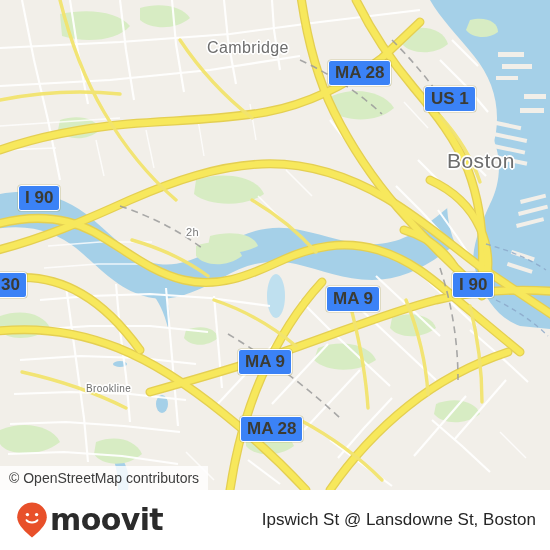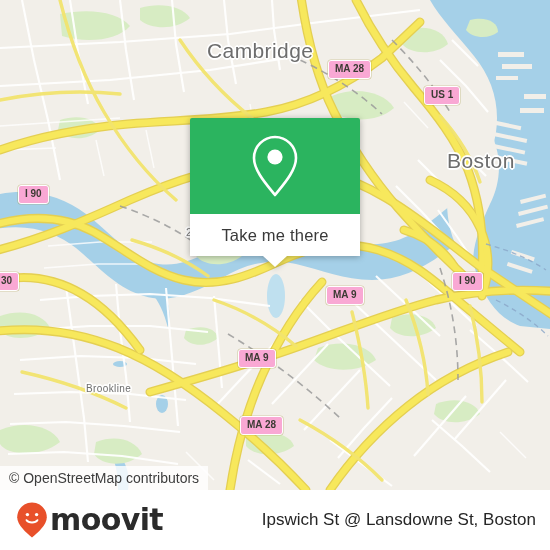--- a/index.html
+++ b/index.html
@@ -37,35 +37,35 @@
     font-weight: 400;
     letter-spacing: .4px;
     white-space: nowrap;
     text-shadow:
        1.6px 0 0 rgba(255,255,255,.92), -1.6px 0 0 rgba(255,255,255,.92),
        0 1.6px 0 rgba(255,255,255,.92), 0 -1.6px 0 rgba(255,255,255,.92),
        1.2px 1.2px 0 rgba(255,255,255,.92), -1.2px 1.2px 0 rgba(255,255,255,.92),
        1.2px -1.2px 0 rgba(255,255,255,.92), -1.2px -1.2px 0 rgba(255,255,255,.92);
     pointer-events: none;
   }
-  .place-cambridge { left: 168px; top: 39px;  font-size: 21px; padding-left: 39px; }
+  .place-cambridge { left: 168px; top: 39px;  font-size: 16px; padding-left: 39px; }
   .place-boston    { left: 447px; top: 149px; font-size: 21px; }
   .place-brookline { left: 86px;  top: 383px; font-size: 10px; }
   .place-clip      { left: 186px; top: 226px; font-size: 11px; color:#7a7a7a; }
 
   
   .shield {
     position: absolute;
-    background: #f9a8d4;
+    background: #3b82f6;
     border: 1.5px solid #ffffff;
     border-radius: 3px;
     color: #3b3b33;
     font-family: "Liberation Sans", sans-serif;
     font-weight: bold;
-    font-size: 10px;
+    font-size: 17px;
     line-height: 1;
     padding: 3px 6px 4px 6px;
     white-space: nowrap;
     box-shadow: 0 0 0 .6px rgba(150,140,40,.35);
     pointer-events: none;
   }
 
   
   #attribution {
     position: absolute;
@@ -386,32 +386,20 @@
     <div class="shield" style="left:-6px;  top:272px;">30</div>
     <div class="shield" style="left:326px; top:286px;">MA 9</div>
     <div class="shield" style="left:452px; top:272px;">I 90</div>
     <div class="shield" style="left:238px; top:349px;">MA 9</div>
     <div class="shield" style="left:240px; top:416px;">MA 28</div>
 
     <div id="attribution">
       <span>© OpenStreetMap contributors</span>
     </div>
 
-    <div id="popup">
-      <div id="popup-head">
-        <svg width="56" height="66" viewBox="0 0 56 66">
-          <path d="M28 4 C 16.4 4 7 13.4 7 25 C 7 38 20 52 28 62 C 36 52 49 38 49 25 C 49 13.4 39.6 4 28 4 Z" fill="none" stroke="#ffffff" stroke-width="2.6" stroke-linejoin="round" stroke-linecap="round"></path>
-          <circle cx="28" cy="24" r="7.6" fill="#ffffff"></circle>
-        </svg>
-      </div>
-      <div id="popup-foot">
-        <span>Take me there</span>
-      </div>
-      <div id="popup-tail"></div>
-    </div>
   </div>
 
   <div id="footer">
     <div id="brand">
       <svg width="32" height="38" viewBox="0 0 32 38">
         <path d="M16 1.5 C 7.8 1.5 1.2 8.1 1.2 16.3 C 1.2 24 10 31.5 16 36.5
                  C 22 31.5 30.8 24 30.8 16.3 C 30.8 8.1 24.2 1.5 16 1.5 Z" fill="#e8502a"></path>
         <circle cx="11.4" cy="13.6" r="1.7" fill="#ffffff"></circle>
         <circle cx="20.6" cy="13.6" r="1.7" fill="#ffffff"></circle>
         <path d="M10.6 19.2 C 12.6 22.2 19.4 22.2 21.4 19.2" fill="none" stroke="#ffffff" stroke-width="2" stroke-linecap="round"></path>

